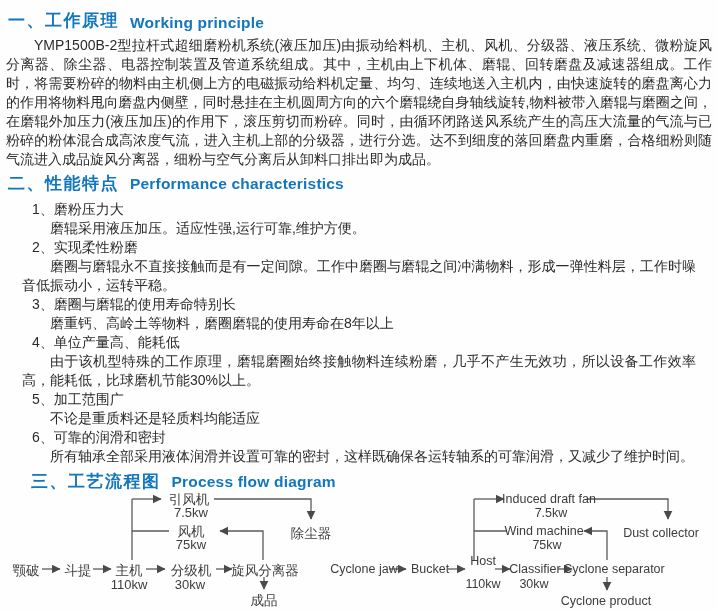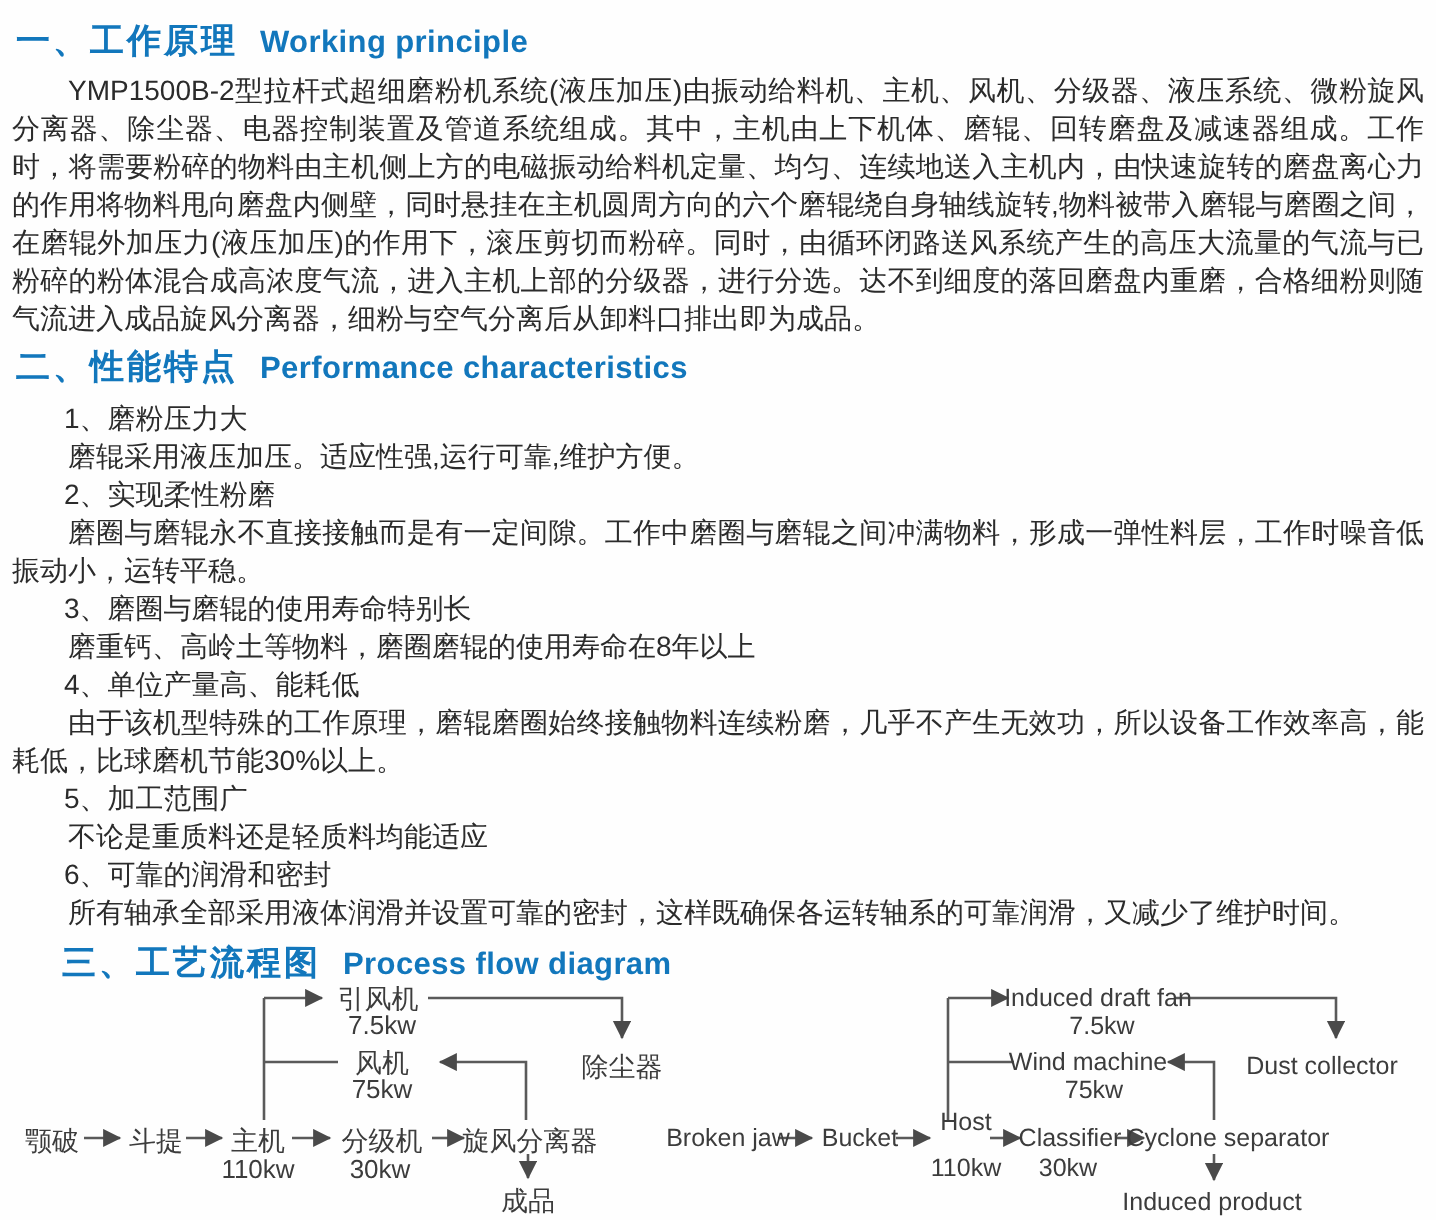--- a/index.html
+++ b/index.html
@@ -7,32 +7,32 @@
     width:718px;height:610px;background:#ffffff;
     font-family:"Liberation Sans","DejaVu Sans",sans-serif;
     color:#2c2c2c;overflow:hidden;
   }
   .page{position:relative;width:718px;height:610px;background:#fefefe;}
 
   
   .sec-head{display:flex;align-items:baseline;gap:11px;padding-left:8px;color:#1277bc;font-weight:bold;}
   .sec-head .zh{font-size:17px;letter-spacing:1.5px;}
   .sec-head .en{font-size:15.5px;letter-spacing:.2px;}
-  .sec1{padding-top:9px;}
+  .sec1{padding-top:9px;align-items:flex-end;}
   .sec2{margin-top:3px;}
   .sec3{margin-top:4px;padding-left:31px;}
 
   
   .para{
     font-size:14px;line-height:19px;margin:4px 0 0;padding:0 6px;
     text-align:justify;text-indent:2em;color:#2b2b2b;
   }
   .feat{margin-top:5px;}
   .feat-title{font-size:14px;line-height:19px;margin:0;padding-left:32px;color:#2b2b2b;}
-  .feat-desc{font-size:14px;line-height:19px;margin:0;padding:0 6px;text-align:justify;text-indent:2em;color:#2b2b2b;}
+  .feat-desc{font-size:14px;line-height:19px;margin:0;padding:0 22px;text-align:justify;text-indent:2em;color:#2b2b2b;}
 
   
   .flow{position:absolute;left:0;top:486px;width:666px;height:124px;}
   .flow svg{position:absolute;left:0;top:0;}
   .node{position:absolute;transform:translateX(-50%);white-space:nowrap;color:#3c3c3c;text-align:center;}
   .n-cn{font-size:13.5px;}
   .n-kw{font-size:13px;}
   .n-en{font-size:12.5px;text-align:center;}
 </style>
 </head>
@@ -115,23 +115,23 @@
     <div class="node n-cn" style="left:191px;top:76px">分级机</div>
     <div class="node n-kw" style="left:190px;top:91px">30kw</div>
     <div class="node n-cn" style="left:265px;top:76px">旋风分离器</div>
     <div class="node n-cn" style="left:264px;top:106px">成品</div>
 
     <div class="node n-en" style="left:549px;top:6px">Induced draft fan</div>
     <div class="node n-en" style="left:551px;top:20px">7.5kw</div>
     <div class="node n-en" style="left:544px;top:38px">Wind machine</div>
     <div class="node n-en" style="left:547px;top:52px">75kw</div>
     <div class="node n-en" style="left:661px;top:40px">Dust collector</div>
-    <div class="node n-en" style="left:364px;top:76px">Broken jaw</div>
+    <div class="node n-en" style="left:364px;top:76px">Cyclone jaw</div>
     <div class="node n-en" style="left:430px;top:76px">Bucket</div>
     <div class="node n-en" style="left:483px;top:68px">Host</div>
     <div class="node n-en" style="left:483px;top:91px">110kw</div>
     <div class="node n-en" style="left:535px;top:76px">Classifier</div>
     <div class="node n-en" style="left:534px;top:91px">30kw</div>
     <div class="node n-en" style="left:614px;top:76px">Cyclone separator</div>
-    <div class="node n-en" style="left:606px;top:108px">Induced product</div>
+    <div class="node n-en" style="left:606px;top:108px">Cyclone product</div>
   </div>
 
 </div>
 
 </body></html>

